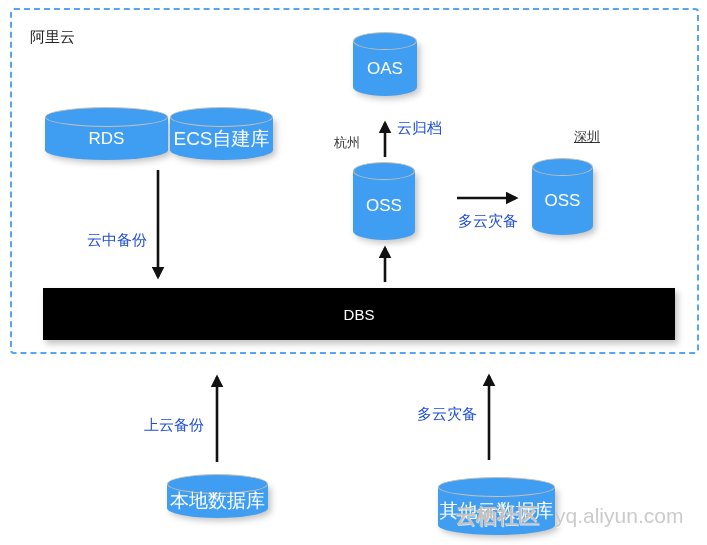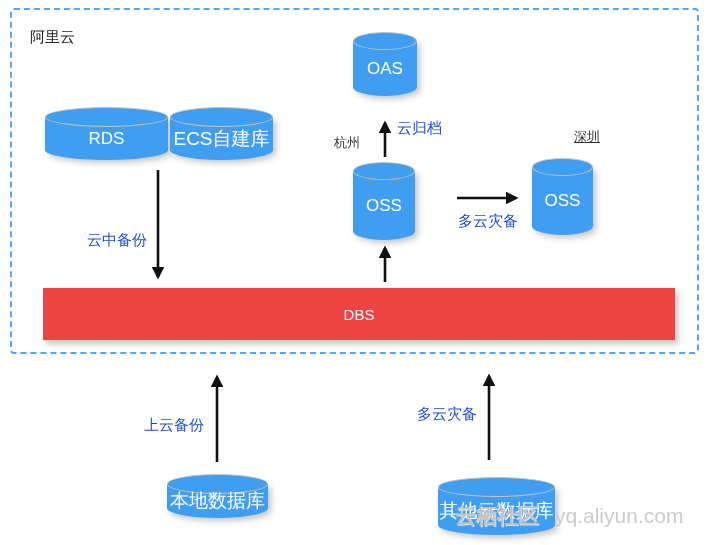--- a/index.html
+++ b/index.html
@@ -29,21 +29,21 @@
     z-index:1;
   }
   .cyl-label {
     position:absolute; left:0; right:0; top:calc(50% + var(--eh,20px)/4);
     transform:translateY(-50%); text-align:center; color:#ffffff;
     font-size:19px; white-space:nowrap; z-index:4;
   }
   .cyl-label.big { font-size:17px; }
   .dbs-bar {
     position:absolute; left:43px; top:288px; width:632px; height:52px;
-    background:#ef4444; box-shadow:3px 4px 6px rgba(70,70,70,0.32);
+    background:#000000; box-shadow:3px 4px 6px rgba(70,70,70,0.32);
     display:flex; align-items:center; justify-content:center;
     color:#ffffff; font-size:15px; z-index:3;
   }
   .flow-label {
     position:absolute; color:#1d4ed8; font-weight:normal; font-size:15px;
     white-space:nowrap; z-index:6;
   }
   .region-label {
     position:absolute; color:#333; font-size:13px; white-space:nowrap; z-index:6;
   }

